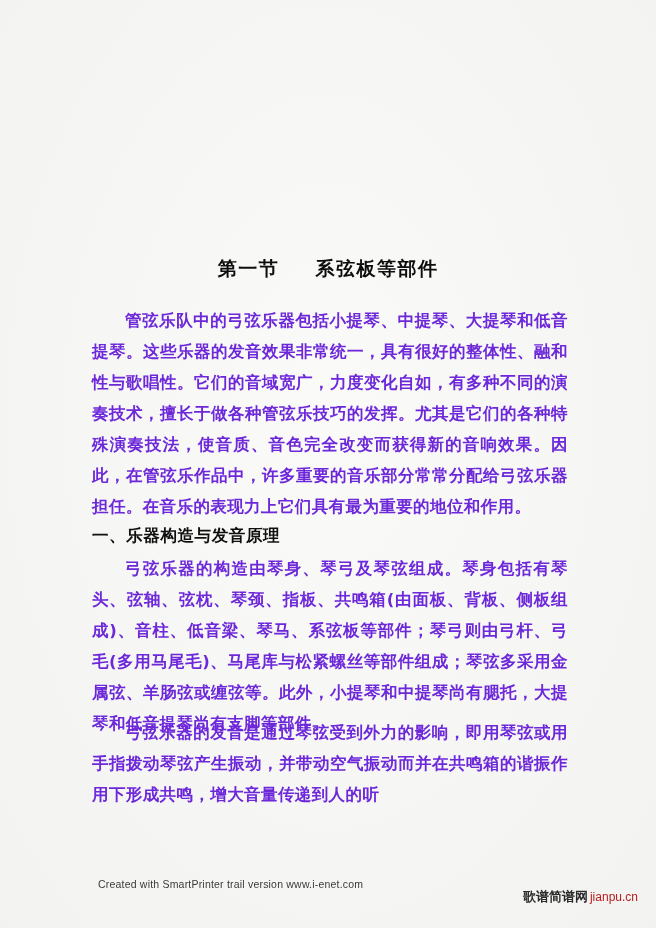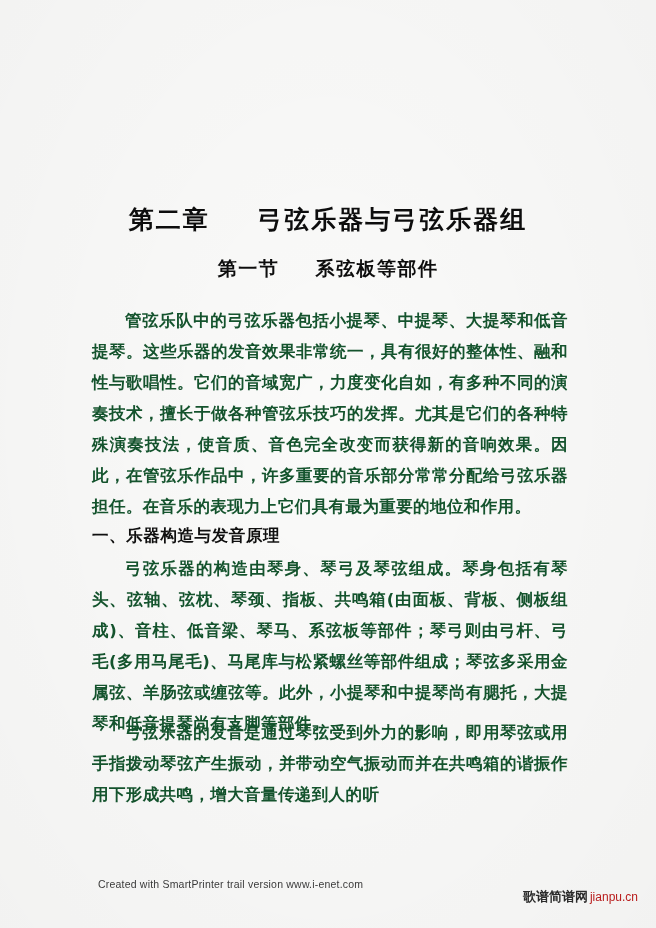--- a/index.html
+++ b/index.html
@@ -67,21 +67,21 @@
   .body-block {
     position: absolute;
     left: 92px;
     width: 476px;
     font-size: 16.5px;
     line-height: 31px;
     text-align: justify;
     text-justify: inter-character;
     font-weight: bold;
     letter-spacing: 0.4px;
-    color: #14532d;
+    color: #6d28d9;
     font-family: "DejaVu Sans", sans-serif;
   }
   .indent {
     text-indent: 2em;
   }
   #para1 { top: 288px; }
 
   .sub-heading {
     position: absolute;
     left: 92px;
@@ -132,25 +132,20 @@
     font-size: 12px;
     color: #b91c1c;
     font-family: "Liberation Sans", sans-serif;
   }
 </style>
 </head>
 <body>
 
 <div class="page">
 
-  <h1 class="chapter-title">
-    <span>第二章</span>
-    <span class="gap"></span>
-    <span>弓弦乐器与弓弦乐器组</span>
-  </h1>
 
   <h2 class="section-title">
     <span>第一节</span>
     <span class="gap"></span>
     <span>系弦板等部件</span>
   </h2>
 
   <p id="para1" class="body-block indent">管弦乐队中的弓弦乐器包括小提琴、中提琴、大提琴和低音提琴。这些乐器的发音效果非常统一，具有很好的整体性、融和性与歌唱性。它们的音域宽广，力度变化自如，有多种不同的演奏技术，擅长于做各种管弦乐技巧的发挥。尤其是它们的各种特殊演奏技法，使音质、音色完全改变而获得新的音响效果。因此，在管弦乐作品中，许多重要的音乐部分常常分配给弓弦乐器担任。在音乐的表现力上它们具有最为重要的地位和作用。</p>
 
   <h3 class="sub-heading">一、乐器构造与发音原理</h3>

